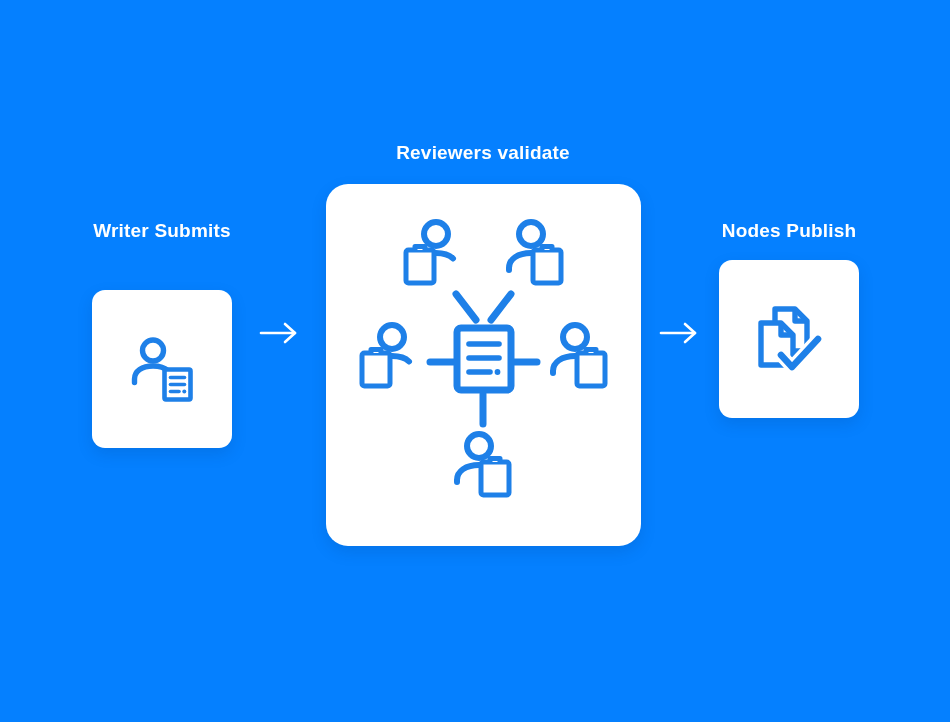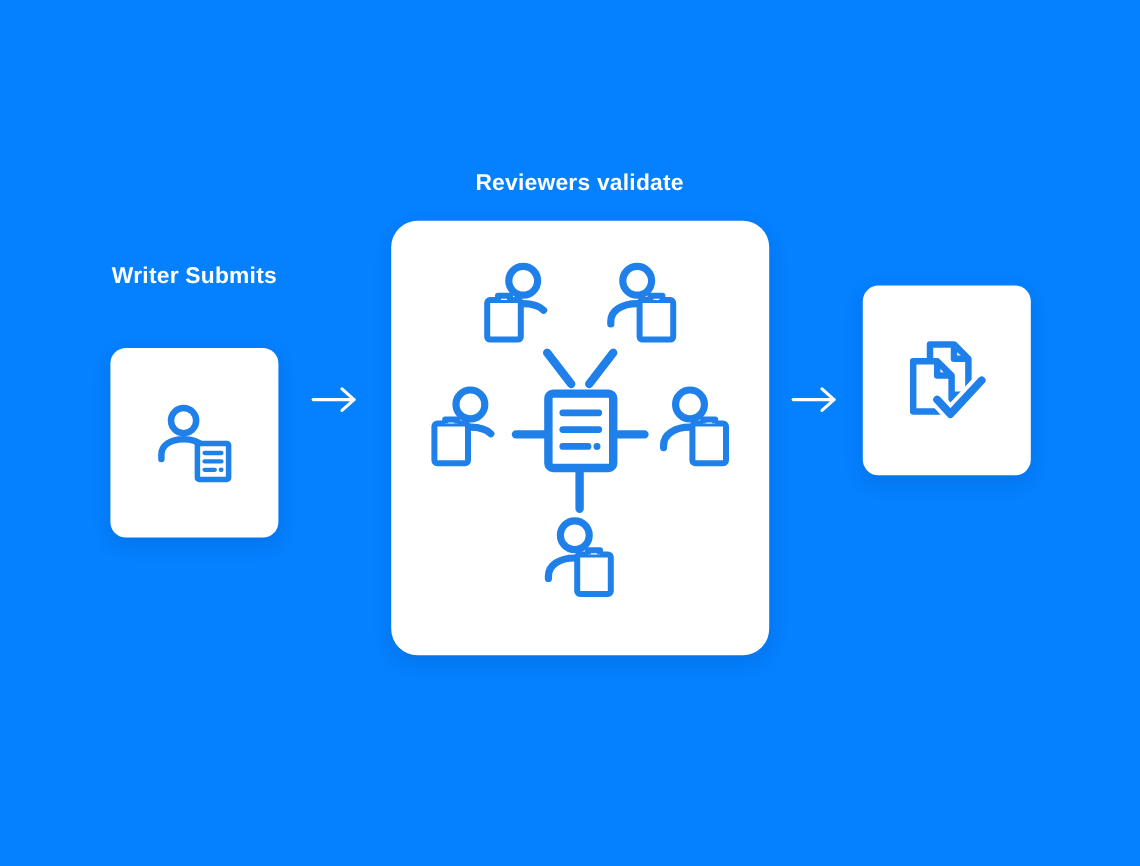--- a/index.html
+++ b/index.html
@@ -213,20 +213,21 @@
   <div class="arrow" id="arrow-2">
     <svg width="44" height="26" viewBox="0 0 44 26">
       <g stroke="#ffffff" stroke-width="2.6" fill="none" stroke-linecap="round" stroke-linejoin="round">
         <line x1="4" y1="13" x2="38" y2="13"></line>
         <polyline points="28,4 38,13 28,22"></polyline>
       </g>
     </svg>
   </div>
 
   <div class="step" id="step-nodes">
+    <div class="step-label">Nodes Publish</div>
     <div class="card">
       <svg width="80" height="80" viewBox="0 0 80 80">
 
         <path d="M26 10 h20 l12 12 v30 h-32 z" fill="#ffffff" stroke="#1E80E8" stroke-width="5.4" stroke-linejoin="round"></path>
         <path d="M46 10 v12 h12" fill="none" stroke="#1E80E8" stroke-width="5.4" stroke-linejoin="round"></path>
 
         <path d="M12 24 h20 l12 12 v30 h-32 z" fill="#ffffff" stroke="#1E80E8" stroke-width="5.4" stroke-linejoin="round"></path>
         <path d="M32 24 v12 h12" fill="none" stroke="#1E80E8" stroke-width="5.4" stroke-linejoin="round"></path>
 
         <polyline points="32,56 43,68 69,40" fill="none" stroke="#ffffff" stroke-width="13" stroke-linecap="round" stroke-linejoin="round"></polyline>

